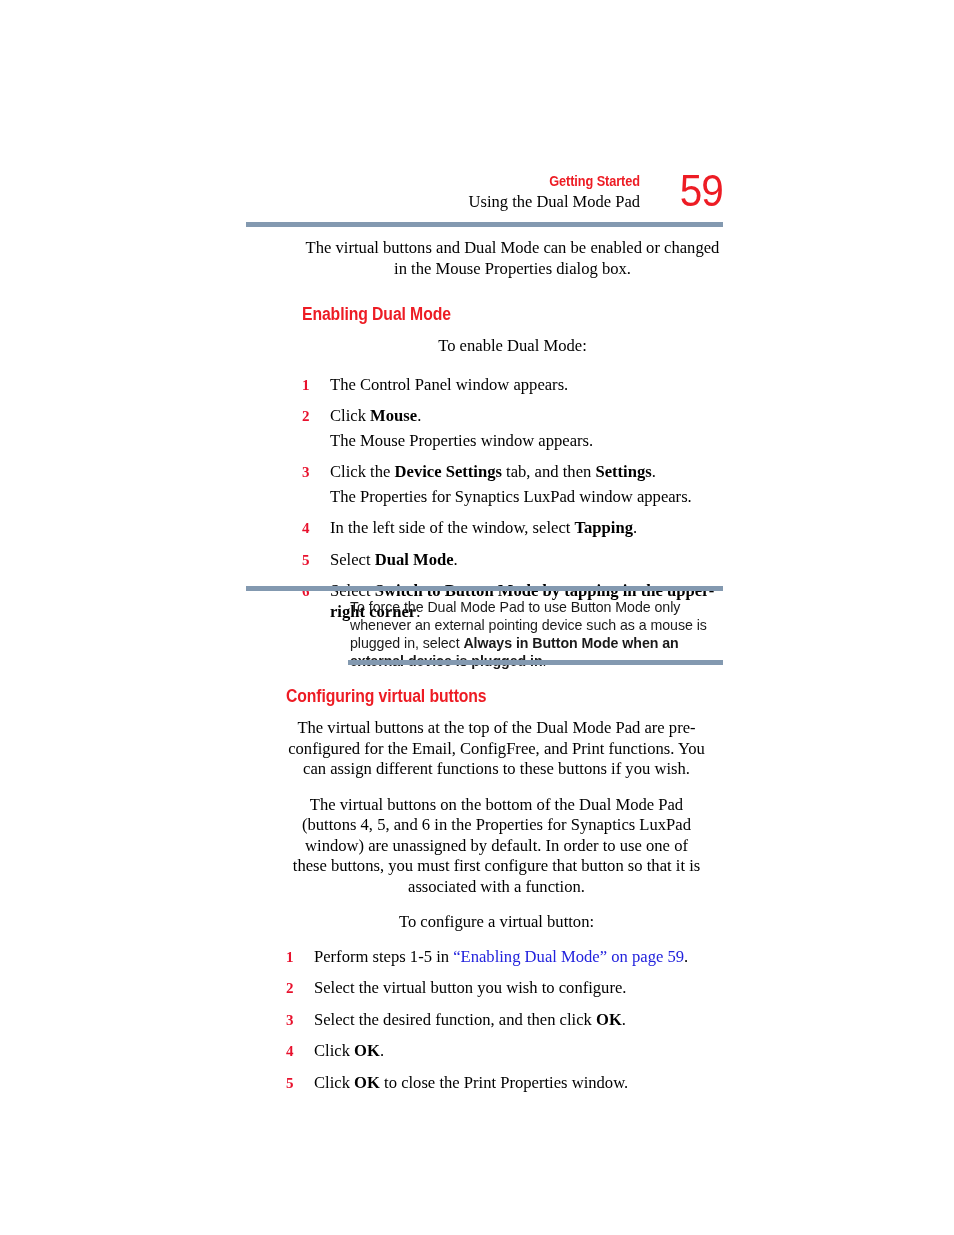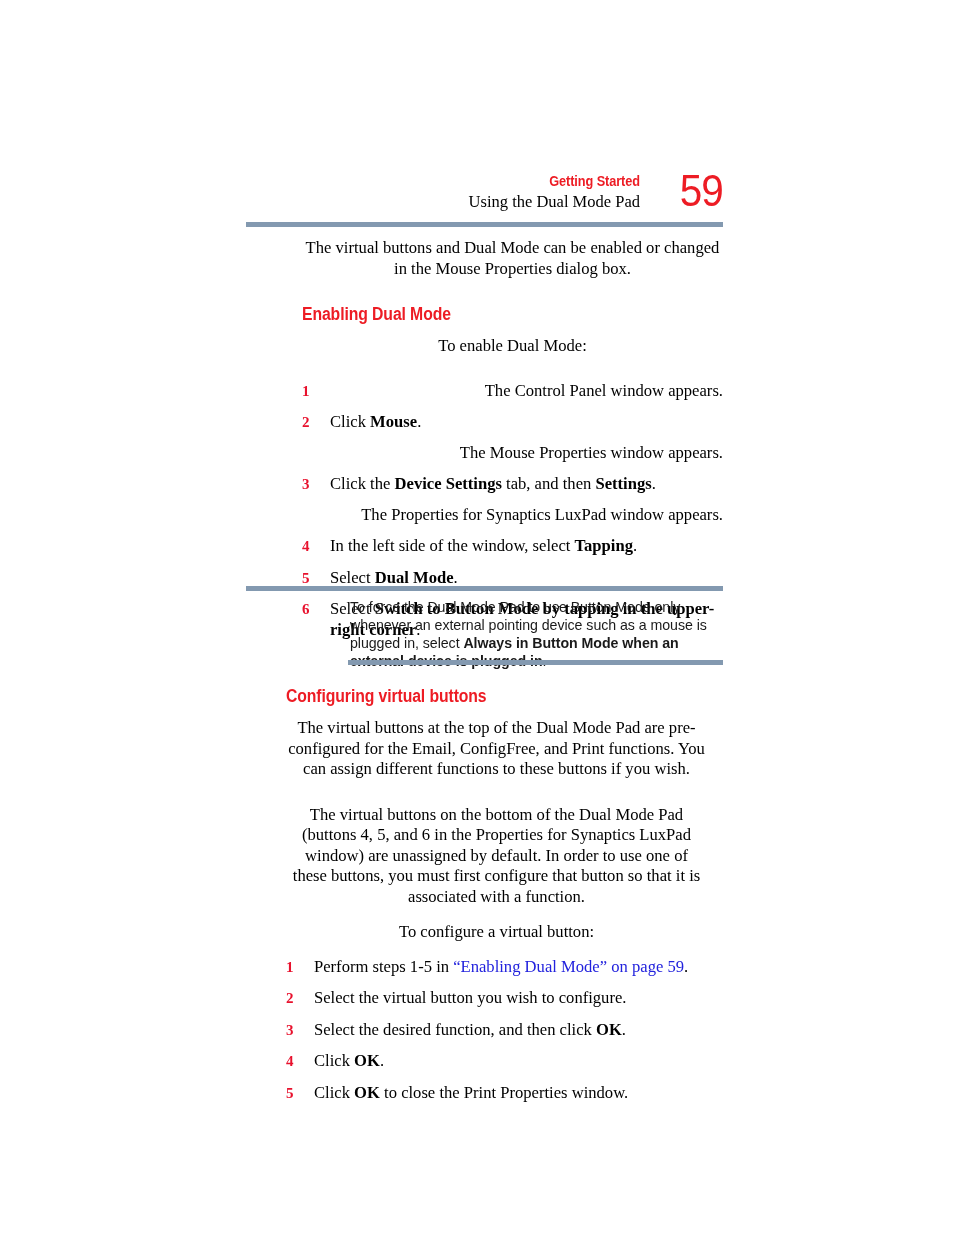--- a/index.html
+++ b/index.html
@@ -103,21 +103,21 @@
   }
 
   p.body {
     font-size: 16.6px;
     line-height: 20.5px;
     margin: 0 0 0 0;
     color: #000000;
     text-align: center;
   }
   p.body + p.body {
-    margin-top: 25px;
+    margin-top: 15px;
   }
 
   h2.section-heading {
     font-family: "Liberation Sans Narrow", "Liberation Sans", sans-serif;
     font-weight: bold;
     font-size: 17.5px;
     color: #ED1C24;
     margin: 0;
     line-height: 20px;
     letter-spacing: -0.1px;
@@ -154,22 +154,21 @@
     font-family: "Liberation Serif", "DejaVu Serif", serif;
     font-weight: bold;
     font-size: 15px;
     color: #E8112D;
     line-height: 20.5px;
   }
   .step-sub {
     padding-left: 28px;
     font-size: 16.6px;
     line-height: 20.5px;
-    margin-top: 10px;
-    text-align: right;
+    margin-top: 4px;
   }
   b, strong { font-weight: bold; }
   a.xref {
     color: #2222DD;
     text-decoration: none;
   }
 
   
   .note {
     position: absolute;

